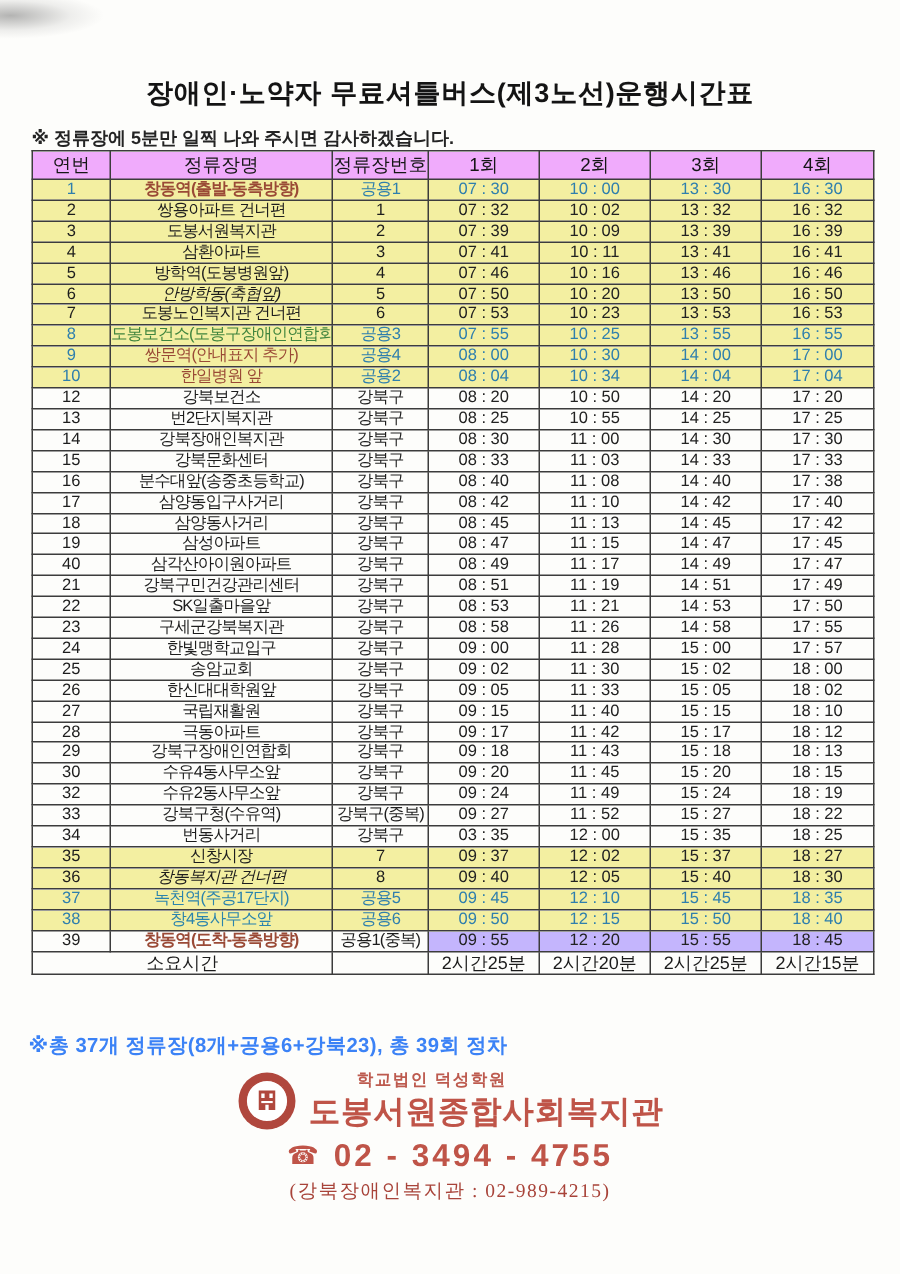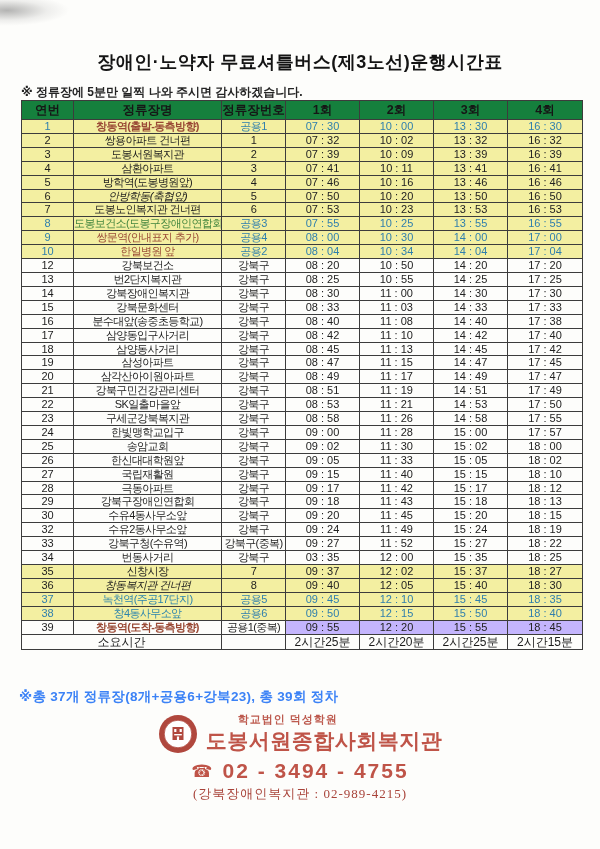--- a/index.html
+++ b/index.html
@@ -12,21 +12,21 @@
   .smudge{position:absolute;left:0;top:0;width:70px;height:26px;
     background:radial-gradient(ellipse at 10% 40%,rgba(90,90,90,.45),rgba(150,150,150,.15) 45%,transparent 70%);
     pointer-events:none;}
   .title{position:absolute;top:50px;left:0;width:100%;text-align:center;
     font-size:18px;font-weight:bold;letter-spacing:.5px;color:#141414;}
   .note{position:absolute;top:84px;left:21px;font-size:12px;font-weight:600;color:#242424;}
   .tt{position:absolute;top:100px;left:21px;width:561px;
     border-collapse:collapse;table-layout:fixed;}
   .tt th,.tt td{border:1px solid #3c3c3c;text-align:center;vertical-align:middle;
     padding:0;white-space:nowrap;overflow:hidden;}
-  .tt thead th{height:18px;font-size:12.5px;font-weight:bold;background:#15803d;color:#161616;}
+  .tt thead th{height:18px;font-size:12.5px;font-weight:normal;background:#f0abfc;color:#161616;}
   .tt tbody td{height:12.9px;line-height:12.9px;font-size:11px;}
   .tt .hl{background:#f3efa1;}
   .hl-cell{background:#c4b5fd;margin-left:16px;}
   .c-no{font-size:11px;}
   .c-name{letter-spacing:-0.6px;}
   .c-stop{font-size:10.5px;letter-spacing:-0.6px;}
   .c-time{font-size:11.5px;color:#222;}
   .blue{color:#2f7fad;}
   .n-brown{color:#9a4a36;}
   .n-green{color:#41853e;}
@@ -233,21 +233,21 @@
       <tr class="">
         <td class="c-no">19</td>
         <td class="c-name">삼성아파트</td>
         <td class="c-stop">강북구</td>
         <td class="c-time">08 : 47</td>
         <td class="c-time">11 : 15</td>
         <td class="c-time">14 : 47</td>
         <td class="c-time">17 : 45</td>
       </tr>
       <tr class="">
-        <td class="c-no">20</td>
+        <td class="c-no">40</td>
         <td class="c-name">삼각산아이원아파트</td>
         <td class="c-stop">강북구</td>
         <td class="c-time">08 : 49</td>
         <td class="c-time">11 : 17</td>
         <td class="c-time">14 : 49</td>
         <td class="c-time">17 : 47</td>
       </tr>
       <tr class="">
         <td class="c-no">21</td>
         <td class="c-name">강북구민건강관리센터</td>

